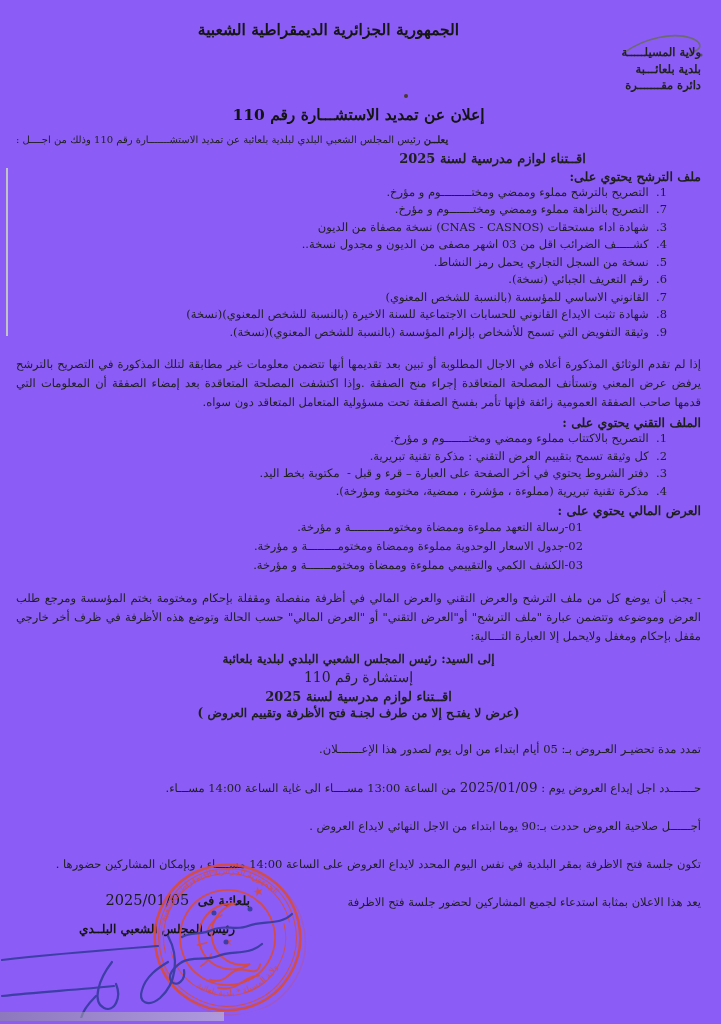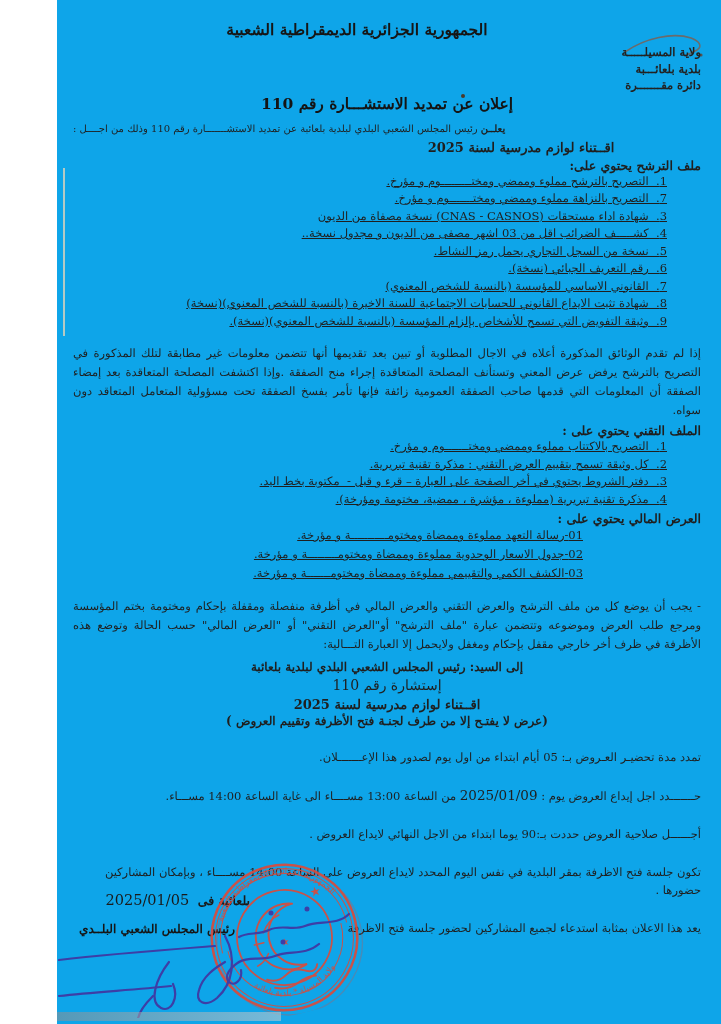--- a/index.html
+++ b/index.html
@@ -1,31 +1,31 @@
 <!DOCTYPE html>
 <html lang="ar" dir="rtl"><head>
 <meta charset="utf-8">
 <style>
   * { margin:0; padding:0; box-sizing:border-box; }
   html,body { background:#ffffff; }
   .page {
-    position:relative; width:664px; height:1024px;
-    background:#0ea5e9; overflow:hidden; direction:rtl;
+    position:relative; width:721px; height:1024px;
+    background:#8b5cf6; overflow:hidden; direction:rtl;
     font-family:"DejaVu Serif", serif; color:#1f1f1f;
   }
   .doc { position:absolute; top:0; right:0; left:0; padding:20px 20px 0 16px; }
   .republic { font-size:15.5px; font-weight:bold; text-align:center; transform:translateX(-30px); letter-spacing:.2px; color:#161616; }
   .admin { margin-top:5px; font-weight:bold; font-size:11.5px; line-height:16.5px; text-align:right; color:#222; }
-  .main-title { font-size:15.5px; font-weight:bold; text-align:center; color:#141414; }
+  .main-title { margin-top:11px; font-size:15.5px; font-weight:bold; text-align:center; color:#141414; }
   .announce { margin-top:7px; font-size:10px; text-align:left; line-height:18px; }
   .subject { margin-top:2px; font-weight:bold; font-size:13px; text-align:center; margin-left:268px; white-space:nowrap; }
   .info { margin-top:3px; font-size:11.5px; line-height:18px; text-align:justify; }
   .amount { font-size:12.5px; }
   .sec { margin-top:3px; font-weight:bold; font-size:12.5px; text-align:right; }
-  .list { padding-right:34px; font-size:11.5px; line-height:17.5px;text-decoration:underline; }
+  .list { padding-right:34px; font-size:11.5px; line-height:17.5px; }
   .list .li { white-space:pre-wrap; }
   .fin { padding-right:118px; line-height:19px; }
   .just { margin-top:14px; font-size:11.5px; line-height:19px; text-align:justify; }
   .c { text-align:center; }
   .addr { margin-top:6px; font-weight:bold; font-size:12px; }
   .ref { margin-top:3px; font-size:14px; }
   .subj2 { margin-top:4px; font-weight:bold; font-size:13px; }
   .paren { margin-top:2px; font-weight:bold; font-size:12px; }
   .dl { margin-top:20px; font-size:11.5px; line-height:18px; text-align:right; }
   .date-big { font-size:13.5px; }

